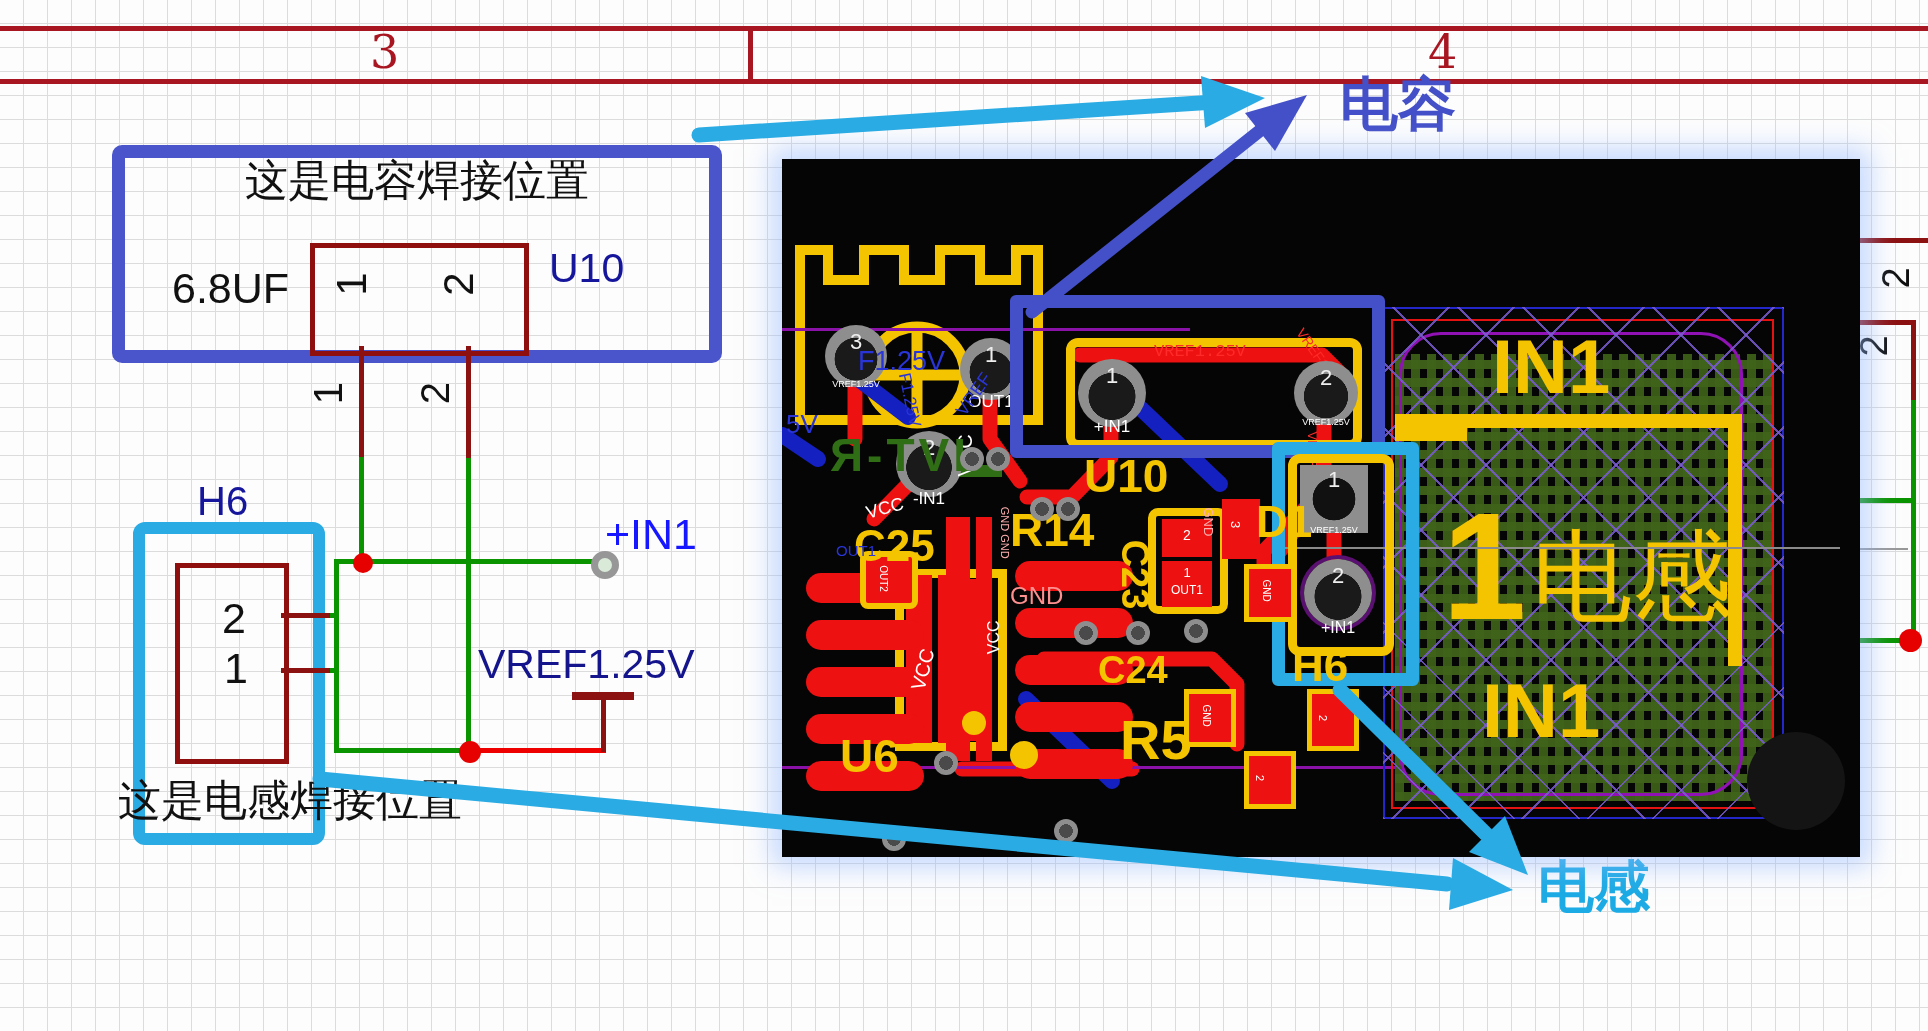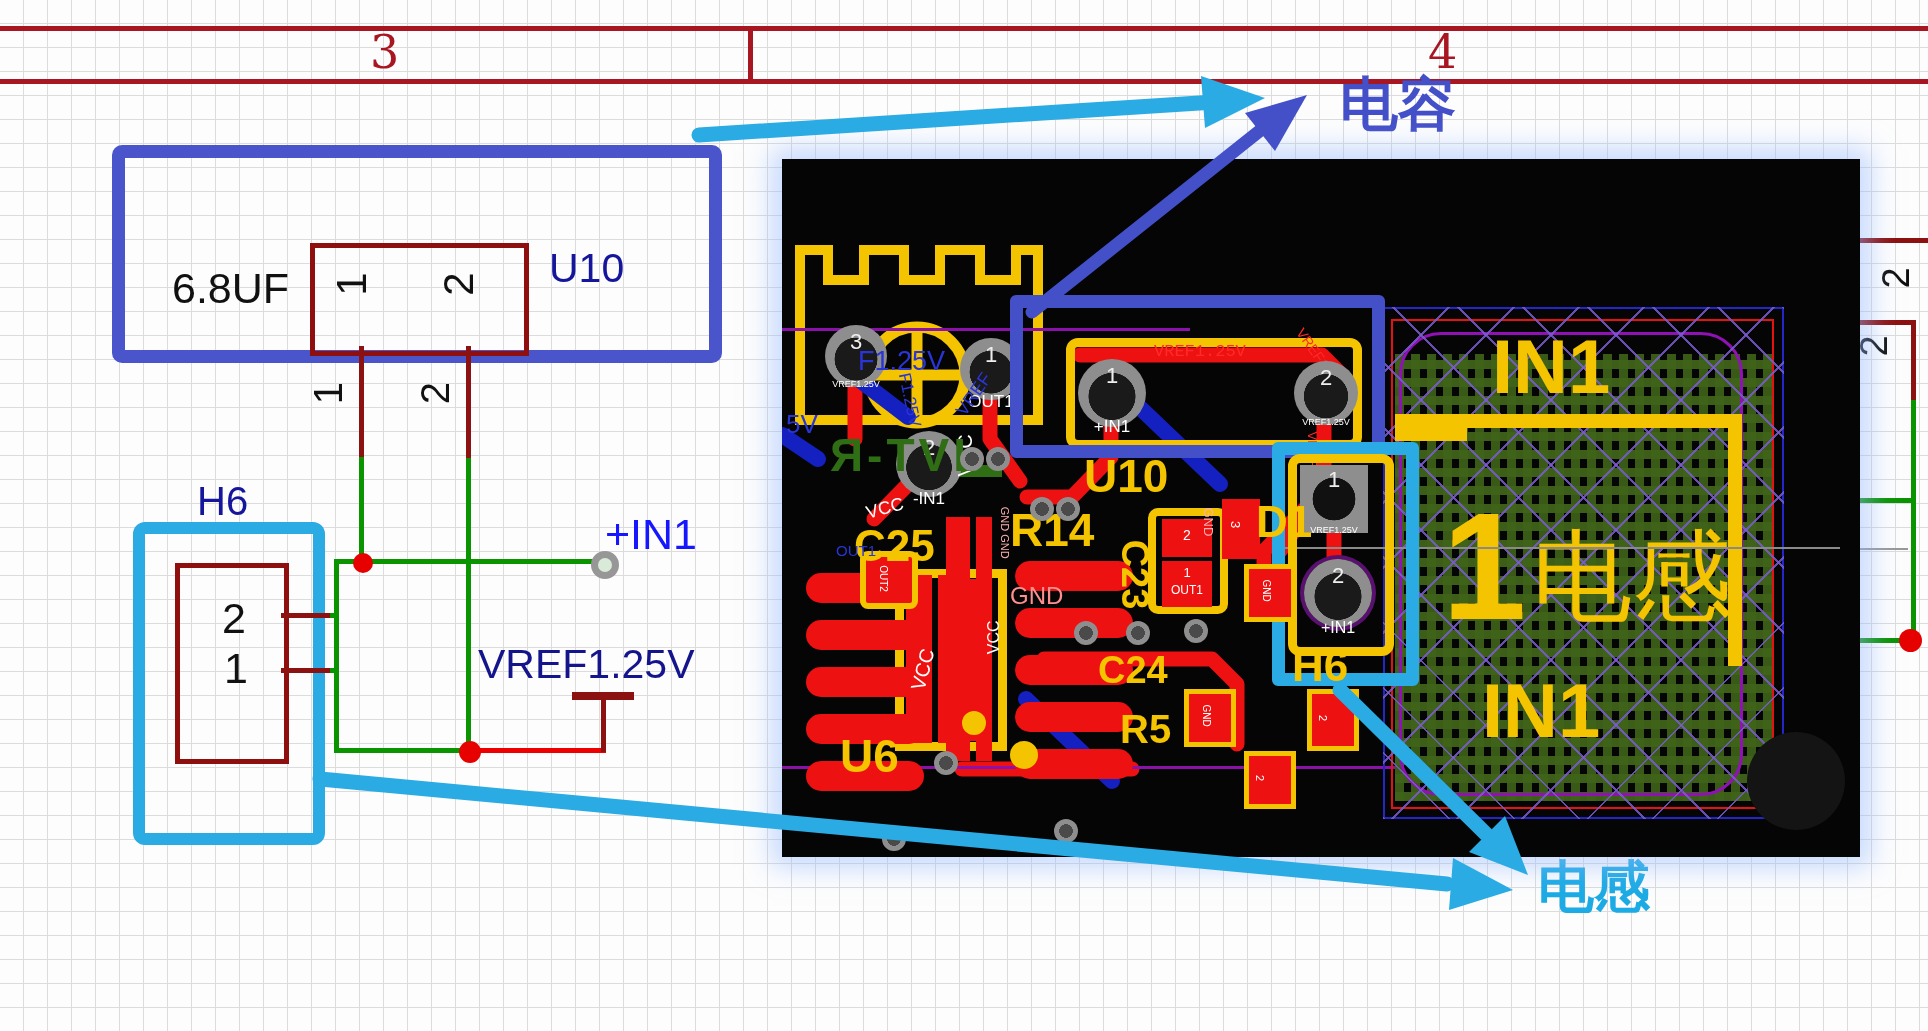--- a/index.html
+++ b/index.html
@@ -43,20 +43,21 @@
 
 <div id="stage">
 
   <div class="abs" style="left:0;top:26px;width:1928px;height:5px;background:#a81622;"></div>
   <div class="abs" style="left:0;top:79px;width:1928px;height:5px;background:#a81622;"></div>
   <div class="abs" style="left:748px;top:26px;width:5px;height:58px;background:#a81622;"></div>
   <div class="t" style="left:370px;top:28px;font-family:'DejaVu Serif',serif;font-size:46px;color:#a81622;">3</div>
   <div class="t" style="left:1428px;top:28px;font-family:'DejaVu Serif',serif;font-size:46px;color:#a81622;">4</div>
 
   <div class="annobox" style="left:112px;top:145px;width:584px;height:192px;border-width:13px;border-color:#4a55cb;border-radius:10px;"></div>
+  <div class="t" style="left:112px;top:158px;width:610px;text-align:center;font-size:43px;color:#111;">这是电容焊接位置</div>
   <div class="t" style="left:172px;top:266px;font-size:43px;color:#111;">6.8UF</div>
   <div class="t" style="left:549px;top:247px;font-size:41px;color:#16169c;">U10</div>
 
   <div class="annobox" style="left:310px;top:243px;width:209px;height:103px;border-width:5px;border-color:#8f0f0f;"></div>
   <div class="t rotm90" style="left:340px;top:262px;font-size:42px;color:#111;">1</div>
   <div class="t rotm90" style="left:447px;top:262px;font-size:42px;color:#111;">2</div>
   <div class="t rotm90" style="left:317px;top:372px;font-size:40px;color:#111;">1</div>
   <div class="t rotm90" style="left:424px;top:372px;font-size:40px;color:#111;">2</div>
 
   <div class="wire" style="left:359px;top:346px;width:5px;height:111px;background:#8c1111;"></div>
@@ -77,20 +78,21 @@
 
   <div class="t" style="left:197px;top:480px;font-size:40px;color:#16169c;">H6</div>
   <div class="annobox" style="left:133px;top:522px;width:168px;height:299px;border-width:12px;border-color:#2aabe3;border-radius:12px;"></div>
   <div class="annobox" style="left:175px;top:563px;width:104px;height:191px;border-width:5px;border-color:#8f0f0f;"></div>
   <div class="t" style="left:222px;top:596px;font-size:43px;color:#111;">2</div>
   <div class="t" style="left:224px;top:646px;font-size:43px;color:#111;">1</div>
   <div class="wire" style="left:281px;top:613px;width:51px;height:5px;background:#8c1111;"></div>
   <div class="wire" style="left:281px;top:668px;width:51px;height:5px;background:#8c1111;"></div>
   <div class="wire" style="left:330px;top:613px;width:9px;height:5px;background:#0a9400;"></div>
   <div class="wire" style="left:330px;top:668px;width:9px;height:5px;background:#0a9400;"></div>
+  <div class="t" style="left:118px;top:778px;font-size:43px;color:#111;">这是电感焊接位置</div>
 
   <div class="wire" style="left:1858px;top:238px;width:70px;height:5px;background:#8c1111;"></div>
   <div class="wire" style="left:1858px;top:320px;width:58px;height:5px;background:#8c1111;"></div>
   <div class="wire" style="left:1911px;top:320px;width:5px;height:82px;background:#8c1111;"></div>
   <div class="wire" style="left:1911px;top:400px;width:5px;height:242px;background:#0a9400;"></div>
   <div class="wire" style="left:1858px;top:498px;width:56px;height:5px;background:#0a9400;"></div>
   <div class="wire" style="left:1858px;top:638px;width:52px;height:5px;background:#0a9400;"></div>
   <div class="dot" style="left:1899px;top:629px;width:23px;height:23px;"></div>
   <div class="t rotm90" style="left:1886px;top:258px;font-size:38px;color:#111;">2</div>
   <div class="t rotm90" style="left:1864px;top:326px;font-size:38px;color:#111;">2</div>
@@ -232,21 +234,21 @@
     <div class="abs" style="left:194px;top:358px;width:16px;height:244px;background:#ee1111;"></div>
     <div class="padsq" style="left:78px;top:392px;width:46px;height:46px;border:6px solid #f5c400;border-radius:8px;">
       <span class="abs rot90" style="left:4px;top:16px;font-size:10px;">OUT2</span>
     </div>
 
     <div class="silk" style="left:72px;top:362px;font-size:44px;">C25</div>
     <div class="silk" style="left:228px;top:344px;font-size:46px;">R14</div>
     <div class="silk" style="left:302px;top:290px;font-size:46px;">U10</div>
     <div class="silk" style="left:58px;top:570px;font-size:46px;">U6</div>
     <div class="silk" style="left:316px;top:490px;font-size:38px;text-align:right;">C24</div>
-    <div class="silk" style="left:338px;top:548px;font-size:40px;">R5</div>
+    <div class="silk" style="left:338px;top:548px;font-size:56px;">R5</div>
     <div class="silk rot90" style="left:318px;top:394px;font-size:38px;">C23</div>
 
     <div class="t" style="left:228px;top:424px;font-size:24px;color:#ff9090;">GND</div>
     <div class="t rot90" style="left:196px;top:368px;font-size:11px;color:#ffb0b0;">GND GND</div>
     <div class="t rot90" style="left:412px;top:356px;font-size:13px;color:#ffb0b0;">GND</div>
     <div class="t" style="left:76px;top:188px;font-size:27px;color:#2a35d8;">F1.25V</div>
     <div class="t" style="left:100px;top:232px;font-size:17px;color:#2a35d8;transform:rotate(78deg);">F1.25V</div>
     <div class="t" style="left:4px;top:252px;font-size:26px;color:#2a35d8;">5V</div>
     <div class="t" style="left:168px;top:226px;font-size:18px;color:#2a35d8;transform:rotate(-55deg);">VREF</div>
     <div class="t" style="left:54px;top:384px;font-size:15px;color:#2a35d8;">OUT1</div>

